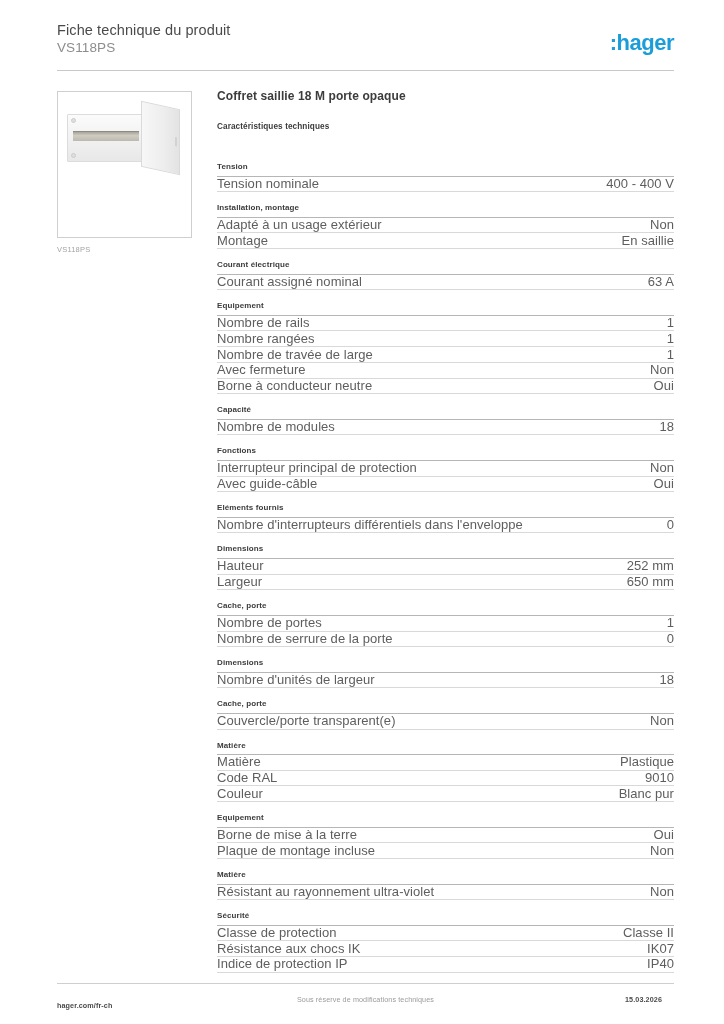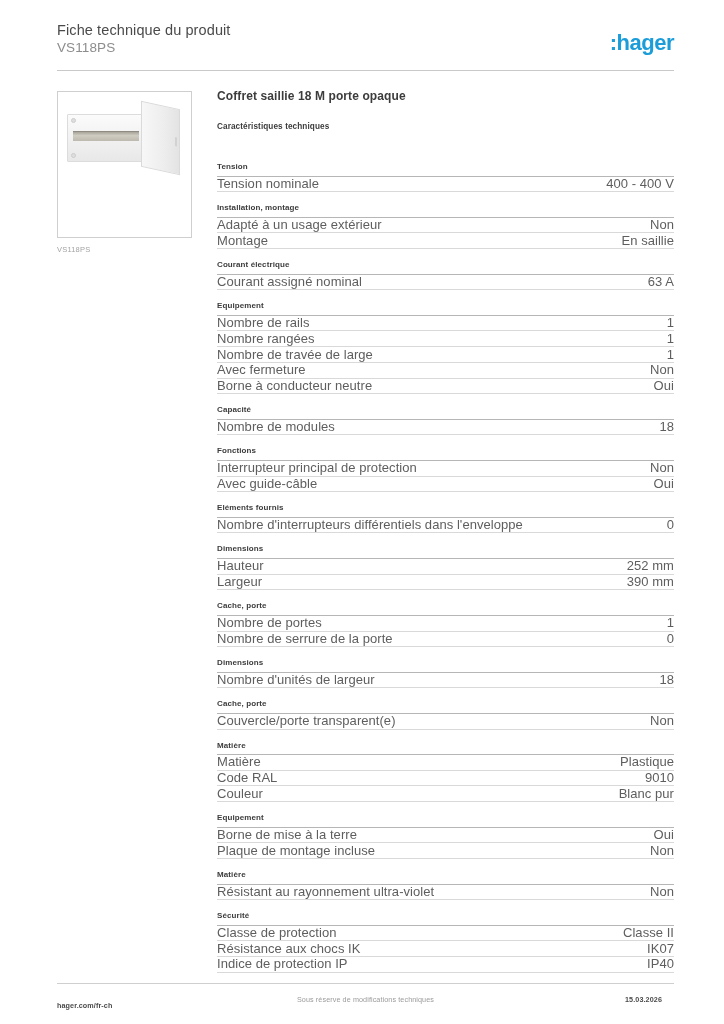--- a/index.html
+++ b/index.html
@@ -348,21 +348,21 @@
           </div>
         </div>
         <div class="group">
           <div class="group-title">Dimensions</div>
           <div class="row">
             <span class="row-label">Hauteur</span>
             <span class="row-value">252 mm</span>
           </div>
           <div class="row">
             <span class="row-label">Largeur</span>
-            <span class="row-value">390 mm</span>
+            <span class="row-value">650 mm</span>
           </div>
         </div>
         <div class="group">
           <div class="group-title">Cache, porte</div>
           <div class="row">
             <span class="row-label">Nombre de portes</span>
             <span class="row-value">1</span>
           </div>
           <div class="row">
             <span class="row-label">Nombre de serrure de la porte</span>

